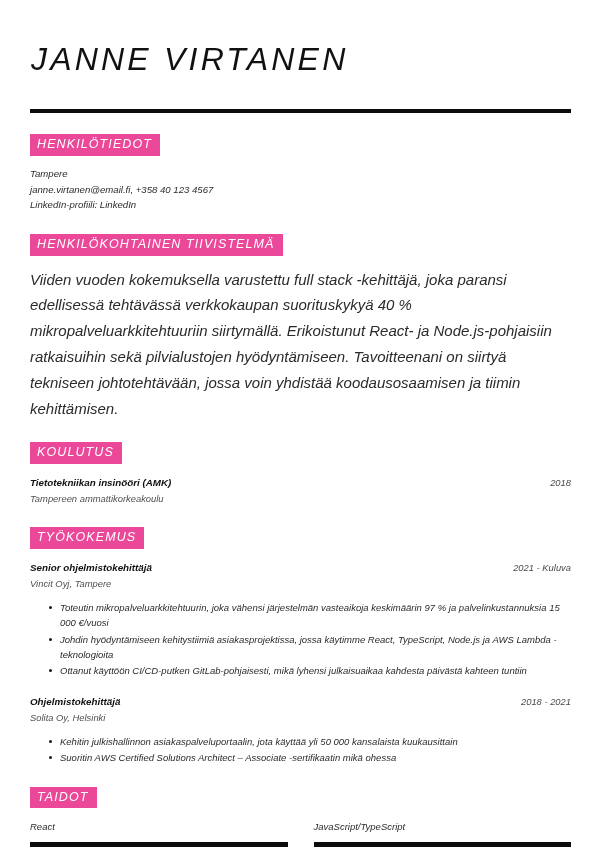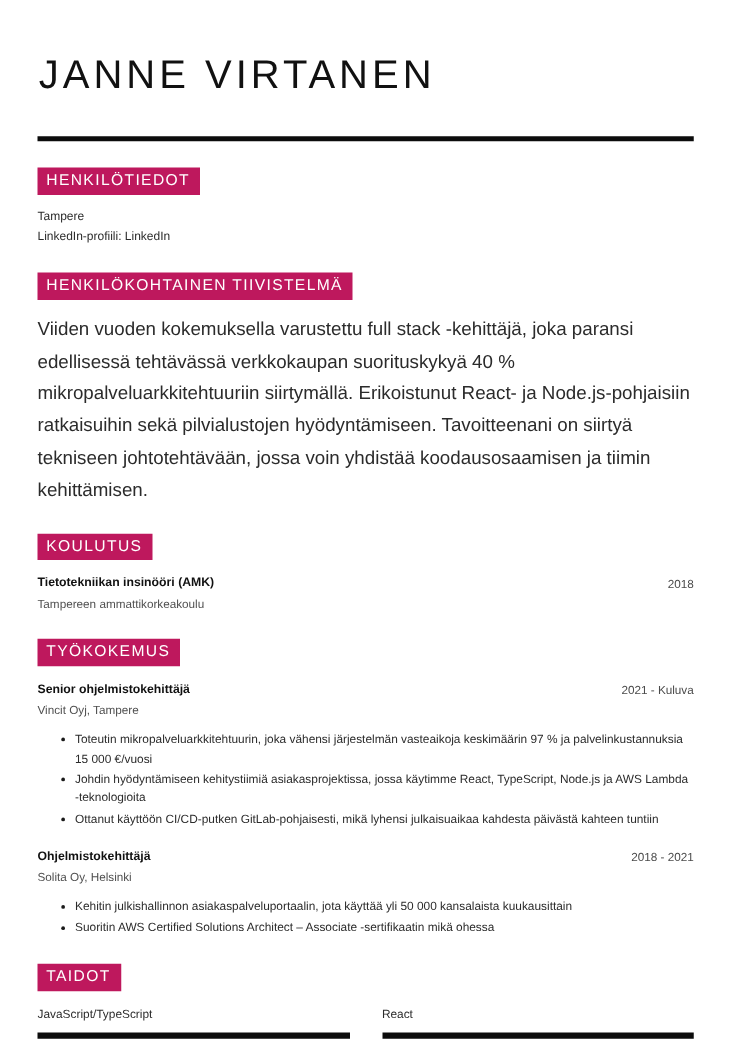--- a/index.html
+++ b/index.html
@@ -11,22 +11,23 @@
     width: 600px;
     height: 848px;
     font-family: "Liberation Sans", sans-serif;
     color: #1a1a1a;
     overflow: hidden;
   }
   .page {
     width: 600px;
     height: 848px;
     box-sizing: border-box;
-    padding: 42px 45px 0 30px;
+    padding: 42px 29px 0 30px;
     position: relative;
+    font-style: italic;
   }
 
   
   .name {
     font-size: 32px;
     font-weight: 400;
     letter-spacing: 3.2px;
     color: #111111;
     line-height: 1.1;
     margin: 0;
@@ -37,21 +38,21 @@
     background: #0c0c0c;
     margin-top: 32px;
   }
 
   
   .section {
     margin-top: 21px;
   }
   .badge {
     display: inline-block;
-    background: #be185d;
+    background: #ec4899;
     color: #ffffff;
     font-size: 12.5px;
     letter-spacing: 1.1px;
     padding: 4px 8px 5px 7px;
     line-height: 1;
     text-transform: uppercase;
     white-space: nowrap;
   }
 
   
@@ -154,20 +155,21 @@
 
 <div class="page">
 
   <h1 class="name">JANNE VIRTANEN</h1>
   <div class="rule"></div>
 
   <div class="section">
     <span class="badge">HENKILÖTIEDOT</span>
     <div class="contact-lines">
       <div>Tampere</div>
+      <div>janne.virtanen@email.fi, +358 40 123 4567</div>
       <div>LinkedIn-profiili: LinkedIn</div>
     </div>
   </div>
 
   <div class="section">
     <span class="badge">HENKILÖKOHTAINEN TIIVISTELMÄ</span>
     <p class="body-text">Viiden vuoden kokemuksella varustettu full stack -kehittäjä, joka paransi edellisessä tehtävässä verkkokaupan suorituskykyä 40 % mikropalveluarkkitehtuuriin siirtymällä. Erikoistunut React- ja Node.js-pohjaisiin ratkaisuihin sekä pilvialustojen hyödyntämiseen. Tavoitteenani on siirtyä tekniseen johtotehtävään, jossa voin yhdistää koodausosaamisen ja tiimin kehittämisen.</p>
   </div>
 
   <div class="section">
@@ -208,41 +210,41 @@
         <li>Suoritin AWS Certified Solutions Architect – Associate -sertifikaatin mikä ohessa</li>
       </ul>
     </div>
   </div>
 
   <div class="section">
     <span class="badge">TAIDOT</span>
     <div class="skills-grid">
 
       <div>
+        <div class="skill-label">React</div>
+        <div class="skill-track">
+          <div class="skill-fill" style="width: 100%;"></div>
+        </div>
+      </div>
+
+      <div>
         <div class="skill-label">JavaScript/TypeScript</div>
         <div class="skill-track">
           <div class="skill-fill" style="width: 100%;"></div>
         </div>
       </div>
 
       <div>
-        <div class="skill-label">React</div>
+        <div class="skill-label">React.js</div>
         <div class="skill-track">
           <div class="skill-fill" style="width: 100%;"></div>
         </div>
       </div>
 
       <div>
-        <div class="skill-label">React.js</div>
-        <div class="skill-track">
-          <div class="skill-fill" style="width: 100%;"></div>
-        </div>
-      </div>
-
-      <div>
         <div class="skill-label">AWS</div>
         <div class="skill-track">
           <div class="skill-fill" style="width: 77%;"></div>
         </div>
       </div>
 
       <div>
         <div class="skill-label">Docker</div>
 
       </div>

